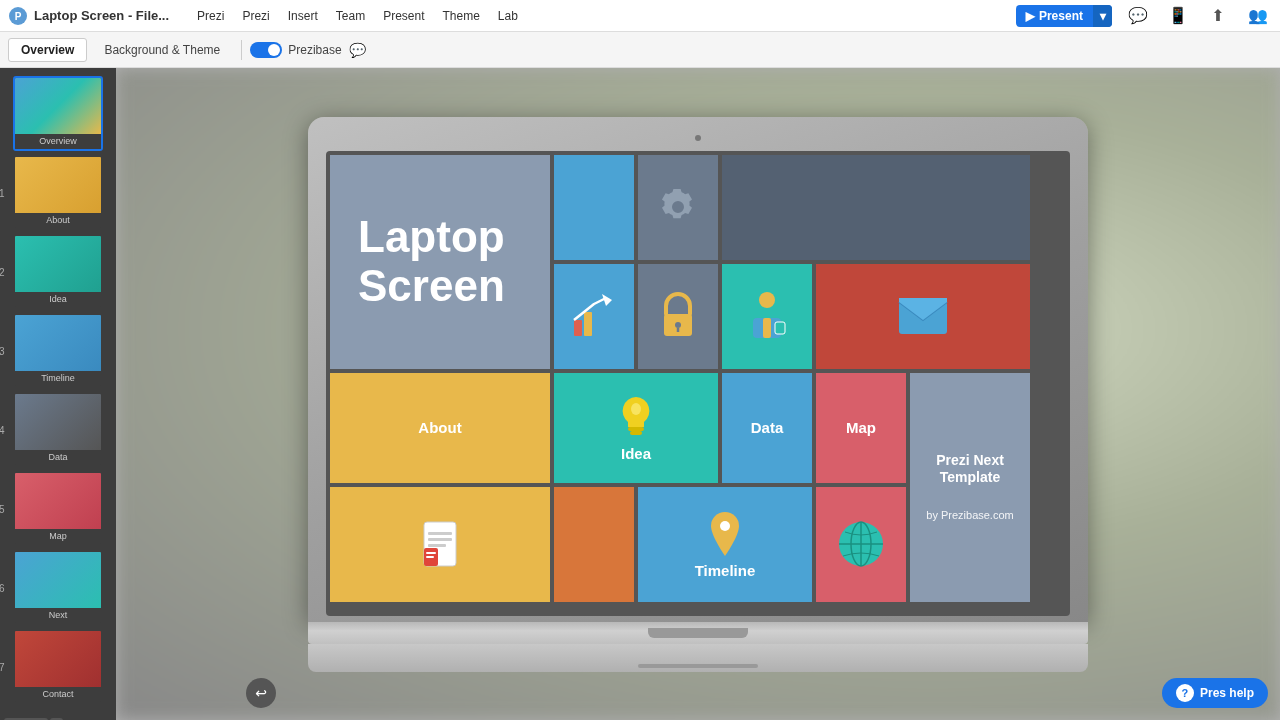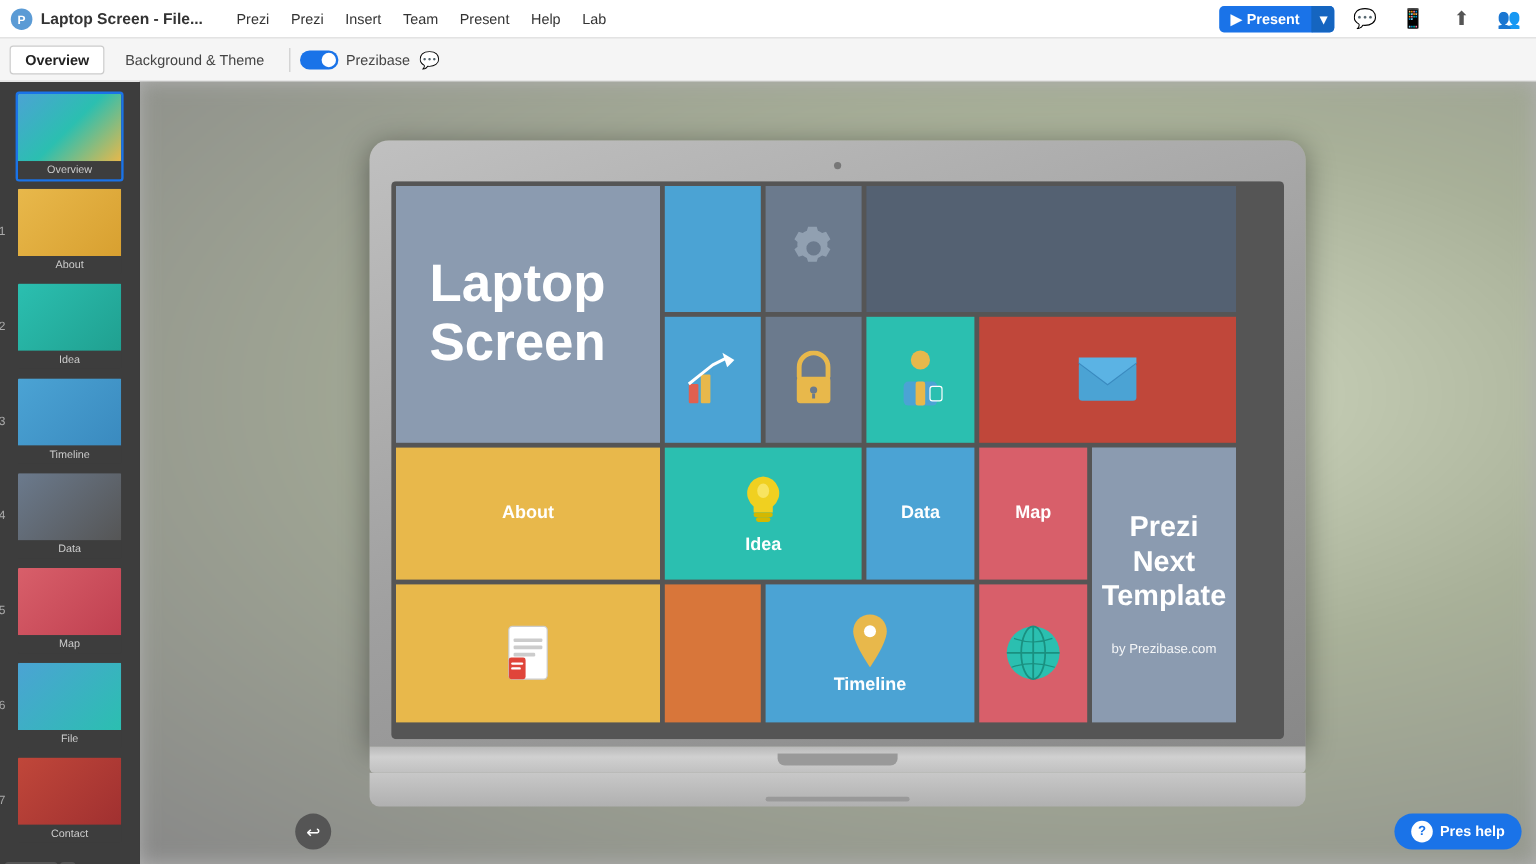--- a/index.html
+++ b/index.html
@@ -215,21 +215,21 @@
       <text x="10" y="14" text-anchor="middle" fill="#fff" font-size="10" font-weight="bold">P</text>
     </svg>
     <span>Laptop Screen - File...</span>
   </div>
   <div class="menu-items">
     <span class="menu-item">Prezi</span>
     <span class="menu-item">Prezi</span>
     <span class="menu-item">Insert</span>
     <span class="menu-item">Team</span>
     <span class="menu-item">Present</span>
-    <span class="menu-item">Help</span>
+    <span class="menu-item">Theme</span>
     <span class="menu-item">Lab</span>
   </div>
   <div class="spacer"></div>
   <button class="present-btn">
     <span class="btn-main">
       <span>▶</span>
       <span>Present</span>
     </span>
     <span class="btn-arrow">▾</span>
   </button>
@@ -298,21 +298,21 @@
       <div class="slide-thumb">
         <div class="slide-thumb-img thumb-map"></div>
         <div class="slide-label">Map</div>
       </div>
     </div>
 
     <div class="slide-wrapper">
       <span class="slide-number">6</span>
       <div class="slide-thumb">
         <div class="slide-thumb-img thumb-team"></div>
-        <div class="slide-label">File</div>
+        <div class="slide-label">Next</div>
       </div>
     </div>
 
     <div class="slide-wrapper">
       <span class="slide-number">7</span>
       <div class="slide-thumb">
         <div class="slide-thumb-img thumb-contact"></div>
         <div class="slide-label">Contact</div>
       </div>
     </div>
@@ -438,21 +438,21 @@
                 <circle cx="26" cy="26" r="22" fill="#2bbfb0"></circle>
                 <ellipse cx="26" cy="26" rx="10" ry="22" fill="none" stroke="#1a9080" stroke-width="1.5"></ellipse>
                 <line x1="4" y1="26" x2="48" y2="26" stroke="#1a9080" stroke-width="1.5"></line>
                 <line x1="26" y1="4" x2="26" y2="48" stroke="#1a9080" stroke-width="1.5"></line>
                 <path d="M10 14 Q26 20 42 14" fill="none" stroke="#1a9080" stroke-width="1"></path>
                 <path d="M8 38 Q26 32 44 38" fill="none" stroke="#1a9080" stroke-width="1"></path>
               </svg>
             </div>
 
             <div class="tile tile-prezi" style="grid-column:6;grid-row:3/5;background:#8b9bb0;flex-direction:column;justify-content:center;">
-              <span style="font-size:24px;font-weight:800;line-height:1.2;text-align:center;">Prezi Next Template</span>
+              <span style="font-size:14px;font-weight:800;line-height:1.2;text-align:center;">Prezi Next Template</span>
               <span class="subtitle">by Prezibase.com</span>
             </div>
 
           </div>
         </div>
       </div>
       <div class="laptop-base">
         <div class="laptop-hinge"></div>
       </div>
       <div class="laptop-bottom"></div>

